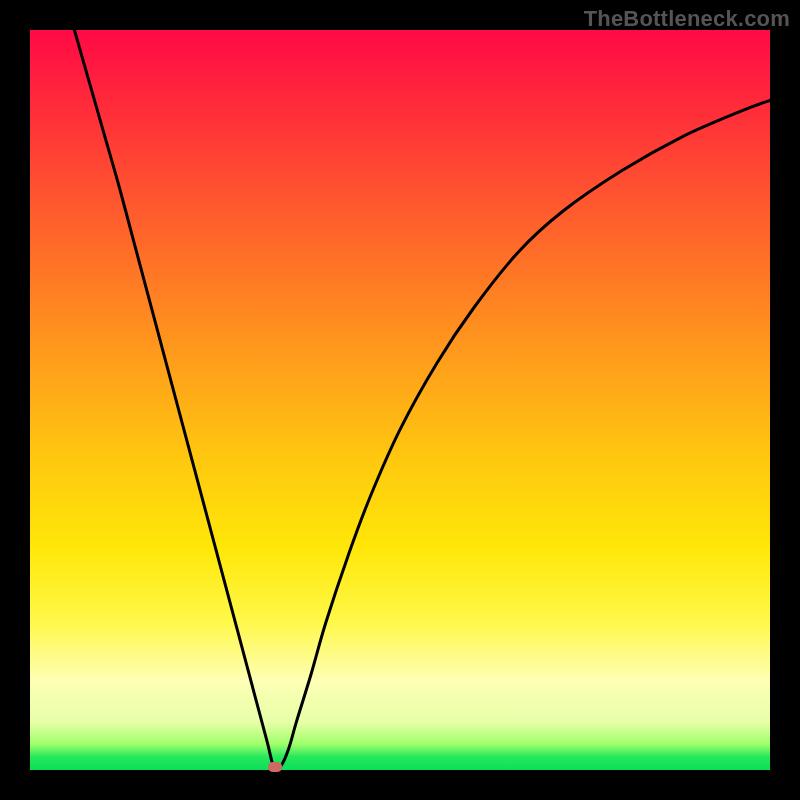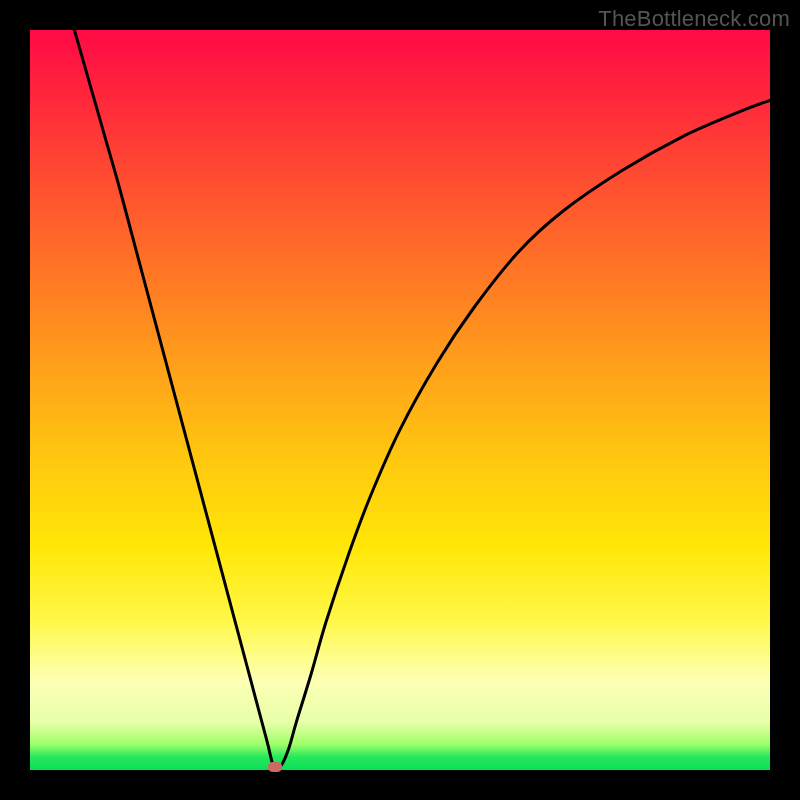--- a/index.html
+++ b/index.html
@@ -39,21 +39,21 @@
       #9fff6a 96.5%,
       #28e85c 98.2%,
       #0adf58 100%
     );
   }
   .watermark {
     position: absolute;
     top: 6px;
     right: 10px;
     font-size: 22px;
-    font-weight: normal;
+    font-weight: bold;
     color: #555;
     letter-spacing: 0.2px;
   }
   .curve-svg {
     position: absolute;
     left: 30px;
     top: 30px;
     width: 740px;
     height: 740px;
     overflow: visible;

